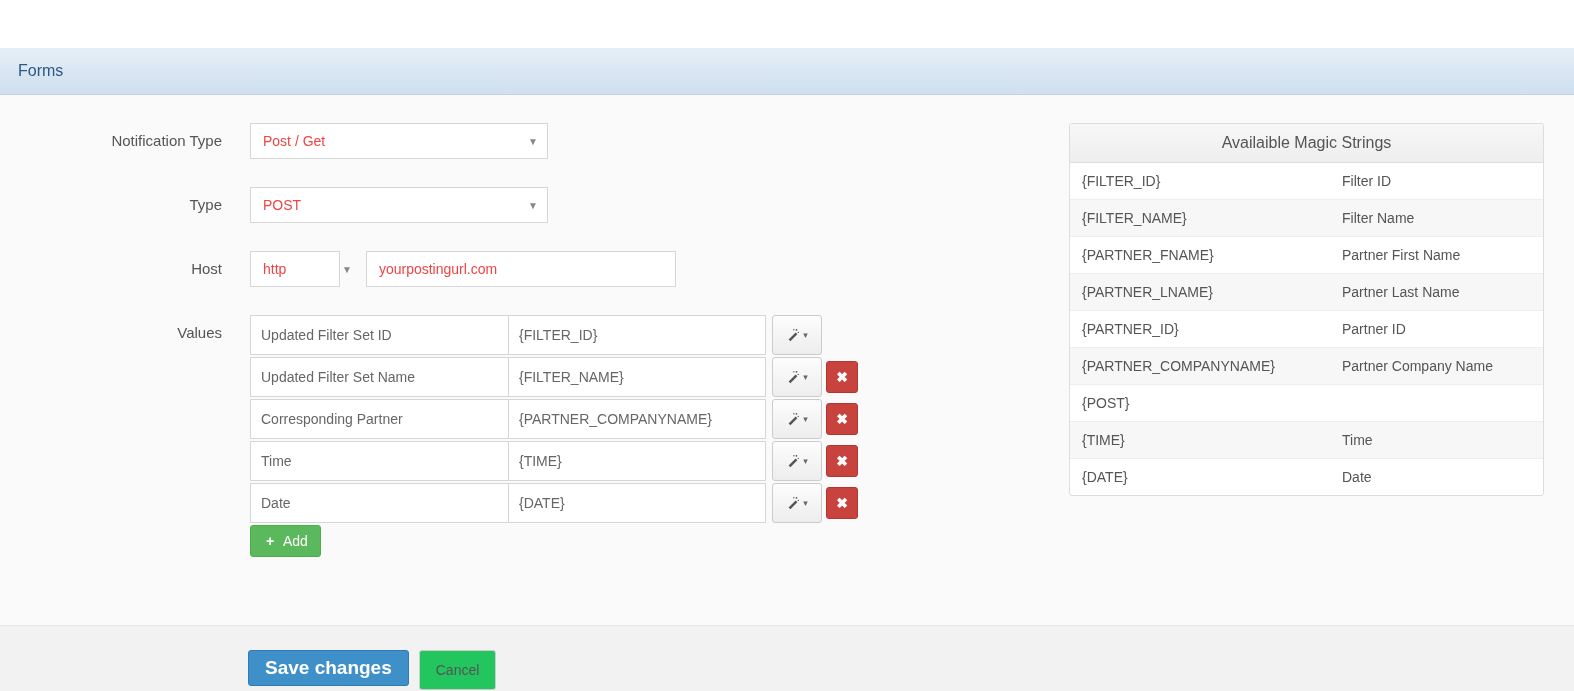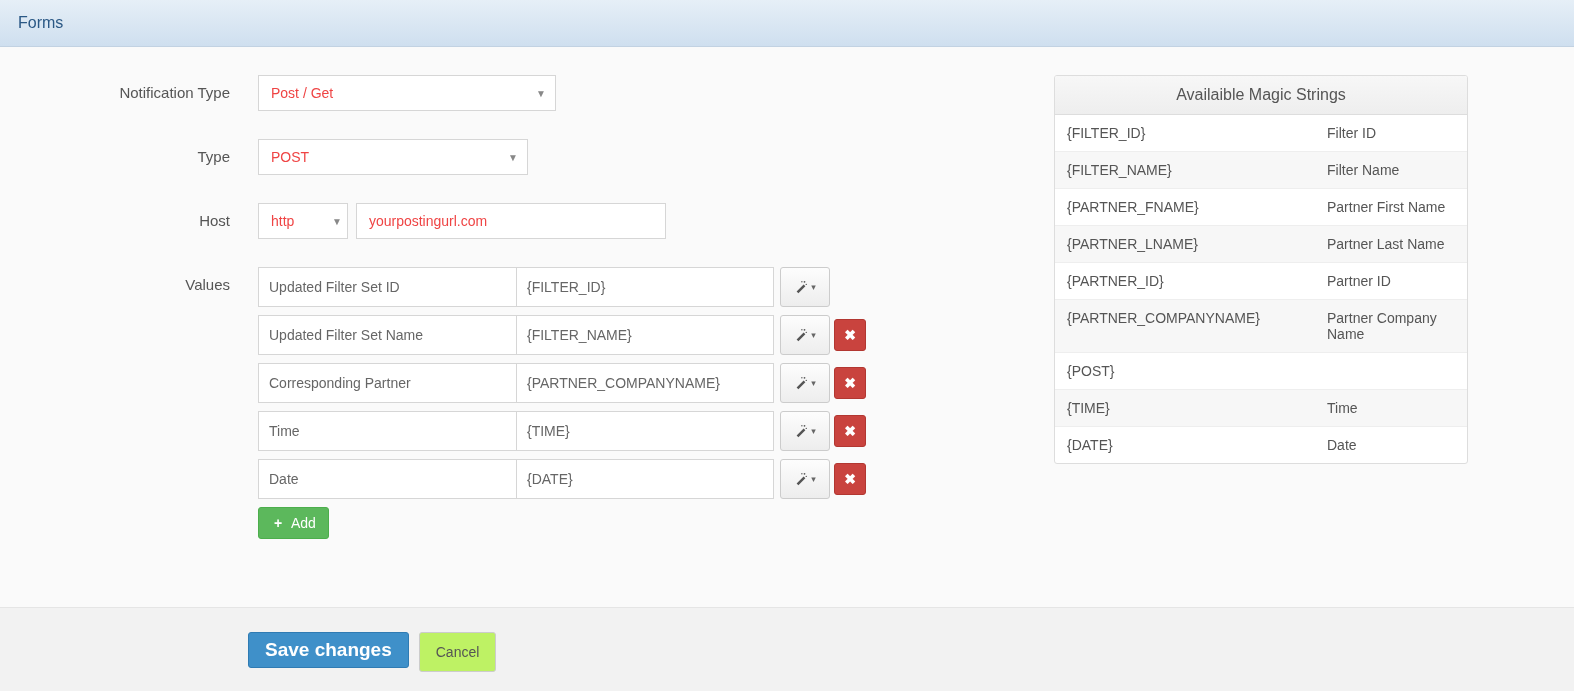--- a/index.html
+++ b/index.html
@@ -6,40 +6,41 @@
   body {
     font-family: "Helvetica Neue", Helvetica, Arial, sans-serif;
     font-size: 14px;
     color: #555;
     background: #fff;
   }
   .header-bar {
     background: linear-gradient(#e6eff7, #cfdfef);
     border-bottom: 1px solid #c2d2e2;
     padding: 14px 18px;
+    margin-top: 48px;
   }
   .header-bar a {
     color: #2a5885;
     text-decoration: none;
     font-size: 16px;
     font-weight: 500;
   }
   .content {
     display: flex;
-    padding: 28px 30px 40px 38px;
-    gap: 16px;
+    padding: 28px 30px 40px 30px;
+    gap: 40px;
     align-items: flex-start;
     background: #fafafa;
   }
   .form-col {
     flex: 1;
     max-width: 1000px;
   }
   .magic-col {
-    width: 414px;
+    width: 475px;
   }
   .form-row {
     display: flex;
     align-items: flex-start;
     margin-bottom: 28px;
   }
   .form-label {
     width: 220px;
     text-align: right;
     padding-right: 28px;
@@ -71,22 +72,22 @@
     content: "▼";
     position: absolute;
     right: 10px;
     top: 50%;
     transform: translateY(-50%);
     color: #888;
     font-size: 10px;
     pointer-events: none;
   }
   .notif-select { width: 298px; }
-  .type-select { width: 270px; }
-  .host-proto { width: 90px; margin-right: 4px; }
+  .type-select { width: 298px; }
+  .host-proto { width: 90px; margin-right: 22px; }
   .host-input { width: 310px; }
   .val-key, .val-val {
     height: 40px;
     border: 1px solid #d6d6d6;
     background: #fff;
     color: #666;
     font-size: 14px;
     padding: 0 10px;
   }
   .val-key { width: 258px; border-right: none; }
@@ -167,39 +168,39 @@
     border: 1px solid #2f7bb3;
     color: #fff;
     height: 36px;
     padding: 0 16px;
     border-radius: 3px;
     font-weight: 600;
     font-size: 19px;
     cursor: pointer;
   }
   .btn-default {
-    background: #bef264;
+    background: #22c55e;
     border: 1px solid #ccc;
     color: #555;
     height: 40px;
     padding: 7px 16px;
     border-radius: 3px;
     font-size: 14px;
     cursor: pointer;
   }
   .wand-icon {
     width: 14px; height: 14px;
   }
   .caret { font-size: 9px; color: #666; }
   .plus-icon {
     display:inline-flex;width:14px;height:14px;
     align-items:center;justify-content:center;
     font-weight:bold;font-size:14px;
   }
-  .row-cells { display:flex; margin-bottom:8px;}
+  .row-cells { display:flex; margin-bottom:2px;}
   .row-cells .actions { display:flex; align-items:center; gap:4px; margin-left:6px;}
 </style>
 </head>
 <body>
 
 <div class="header-bar">
   <a href="#">Forms</a>
 </div>
 
 <div class="content">

